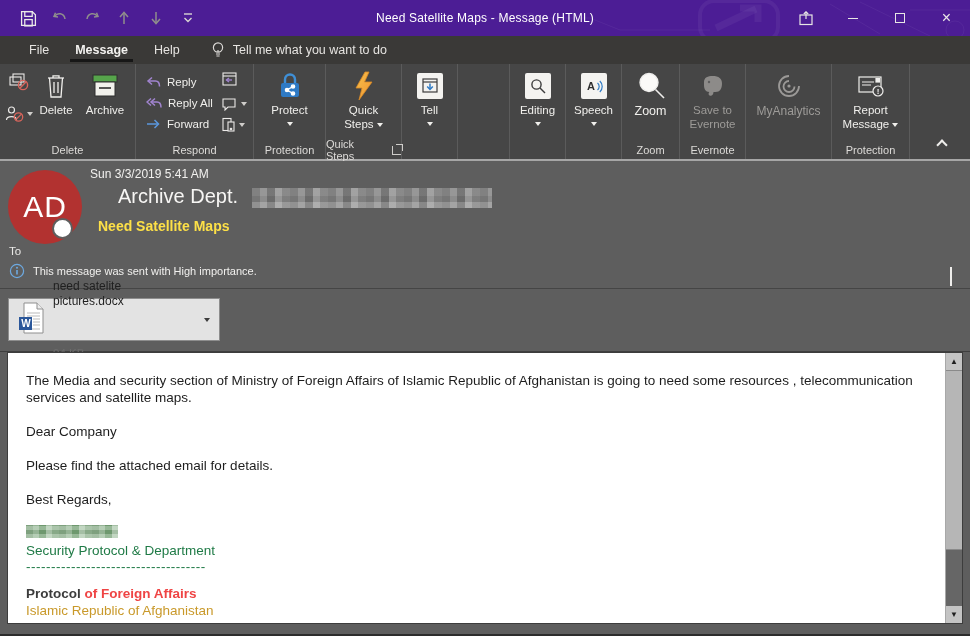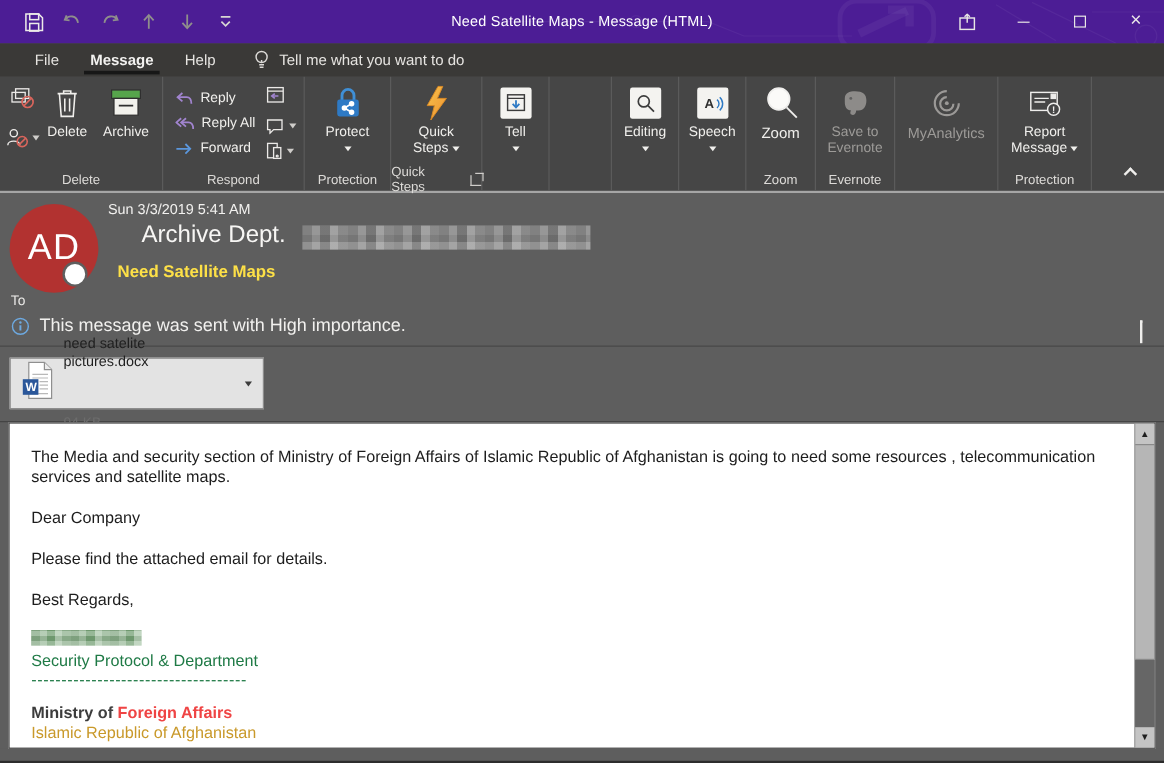--- a/index.html
+++ b/index.html
@@ -55,21 +55,21 @@
   .presence{ position:absolute; left:52px; top:57px; width:21px; height:21px; border-radius:50%; background:#fff; border:2px solid #5e5e5e; }
   .hdate{ position:absolute; left:90px; top:6px; color:#f2f1ef; font-size:12px; }
   .hsender{ position:absolute; left:98px; top:24px; display:flex; align-items:center; gap:14px;margin-left:20px; }
   .hsender .name{ color:#f7f6f4; font-size:20px; font-weight:400; }
   .blur-email{ width:240px; height:20px; margin-top:2px;
     background-image:
       repeating-linear-gradient(0deg, rgba(255,255,255,.16) 0 6px, rgba(0,0,0,.05) 6px 12px, rgba(255,255,255,.04) 12px 20px),
       repeating-linear-gradient(90deg, #7c7c7c 0 8px, #939393 8px 15px, #717171 15px 23px, #9e9e9e 23px 30px, #858585 30px 38px); }
   .hsubject{ position:absolute; left:98px; top:57px; color:#fde047; font-size:14px; font-weight:bold; }
   .hto{ position:absolute; left:9px; top:84px; color:#e9e8e6; font-size:11.5px; }
-  .importance{ position:absolute; left:9px; top:102px; display:flex; align-items:center; gap:8px; color:#f1f0ee; font-size:15px; }
+  .importance{ position:absolute; left:9px; top:102px; display:flex; align-items:center; gap:8px; color:#f1f0ee; font-size:11px; }
   .head-collapse{ position:absolute; right:18px; top:108px; }
   
   .attachband{ position:relative; height:63px; background:#5e5e5e; border-bottom:1px solid #3f3f3f; }
   .attachchip{ position:absolute; left:8px; top:9px; width:212px; height:43px; background:#e3e3e3; border:1px solid #8d8d8d; display:flex; align-items:center; }
   .attx{ display:flex; flex-direction:column; justify-content:center; margin-left:8px; flex:1; }
   .attname{ color:#1f1f1f; font-size:12px; line-height:15px; }
   .attsize{ color:#6c6c6c; font-size:11.5px; line-height:14px;margin-top:37px; }
   .attcaret{ width:24px; display:flex; align-items:center; justify-content:center; color:#3c3c3c; height:100%; }
   .attcaret .caret{ border-top-color:#3c3c3c; }
   .atticon{ margin-left:9px; }
@@ -565,21 +565,21 @@
   <div class="bodyband">
     <div class="bodywrap">
       <div class="bodytext">
         <p>The Media and security section of Ministry of Foreign Affairs of Islamic Republic of Afghanistan is going to need some resources , telecommunication services and satellite maps.</p>
         <p>Dear Company</p>
         <p>Please find the attached email for details.</p>
         <p>Best Regards,</p>
         <div class="sig-blur"></div>
         <div class="sig-green" style="color:#1f7a46">Security Protocol &amp; Department</div>
         <div class="sig-dashes" style="color:#1f7a46">------------------------------------</div>
-        <div class="sig-ministry"><span style="color:#3c3c3c">Ministry </span><span style="color:#404040">of </span><span style="color:#ef4444">Foreign Affairs</span></div>
+        <div class="sig-ministry"><span style="color:#3c3c3c">Protocol </span><span style="color:#ef4444">of </span><span style="color:#ef4444">Foreign Affairs</span></div>
         <div class="sig-country" style="color:#c9992a">Islamic Republic of Afghanistan</div>
       </div>
       <div class="vscroll">
         <span class="sbtn">▲</span>
         <span class="sthumb"></span>
         <span class="strack"></span>
         <span class="sbtn">▼</span>
       </div>
     </div>
   </div>

